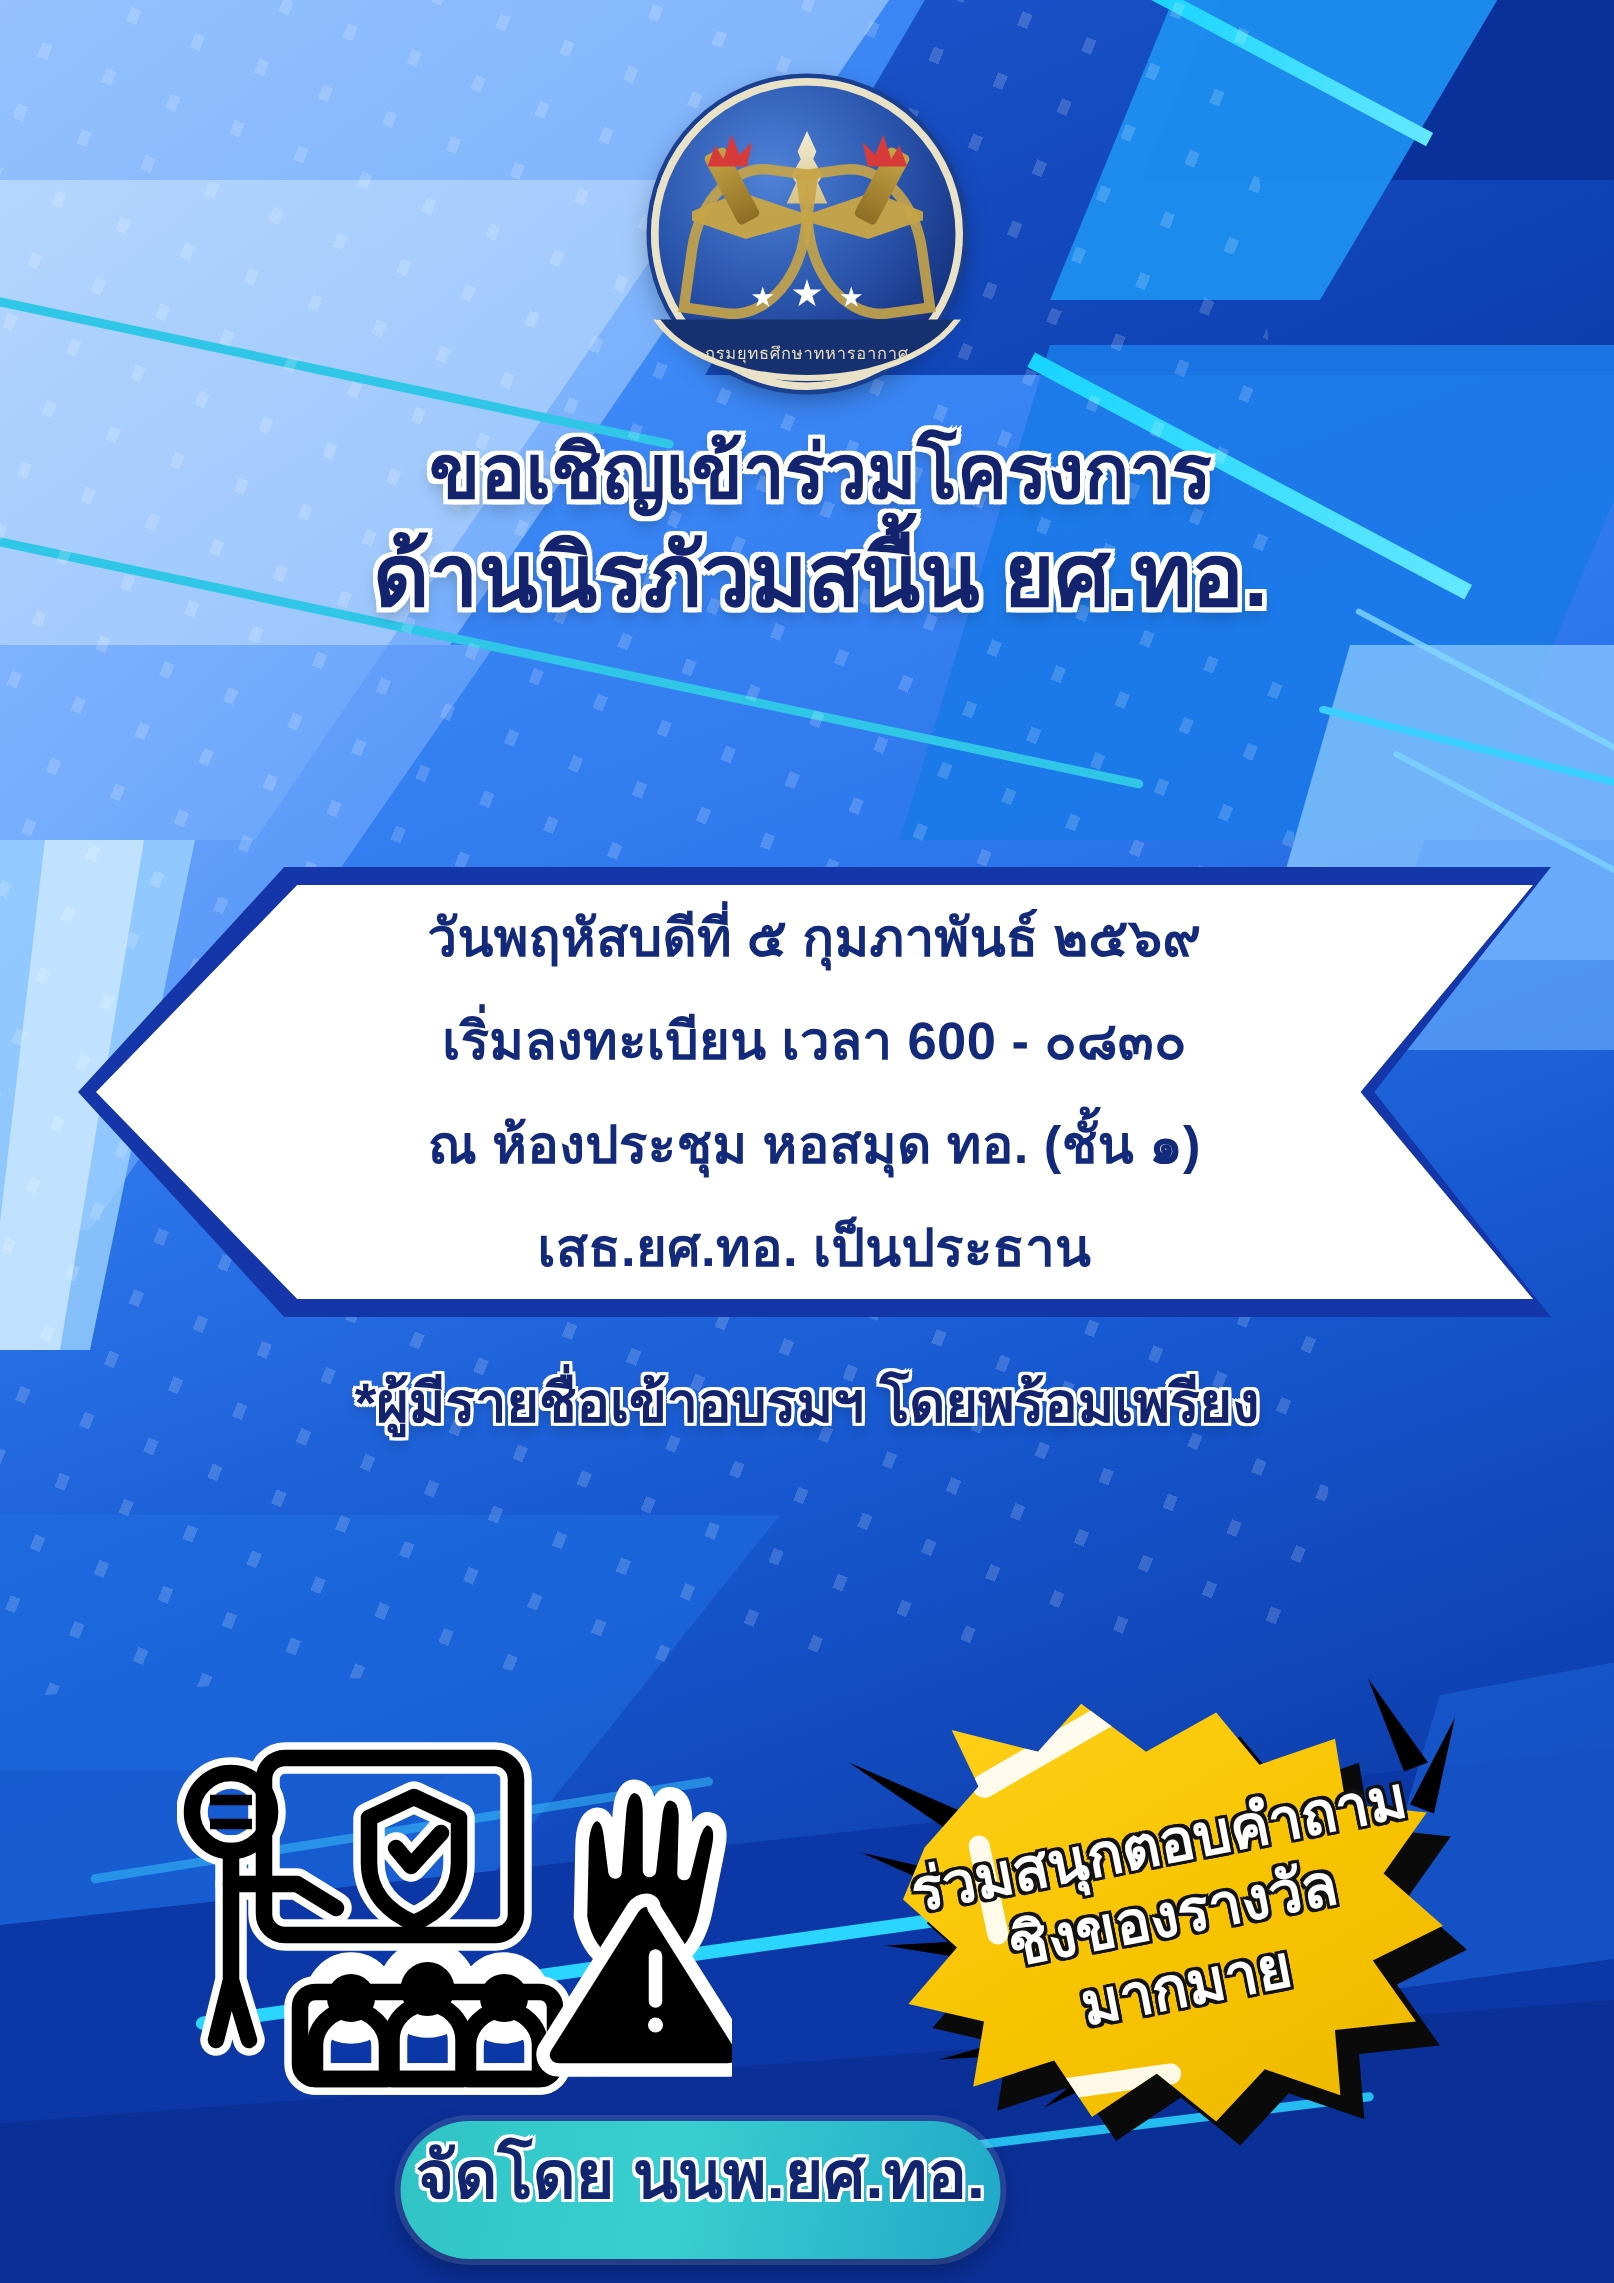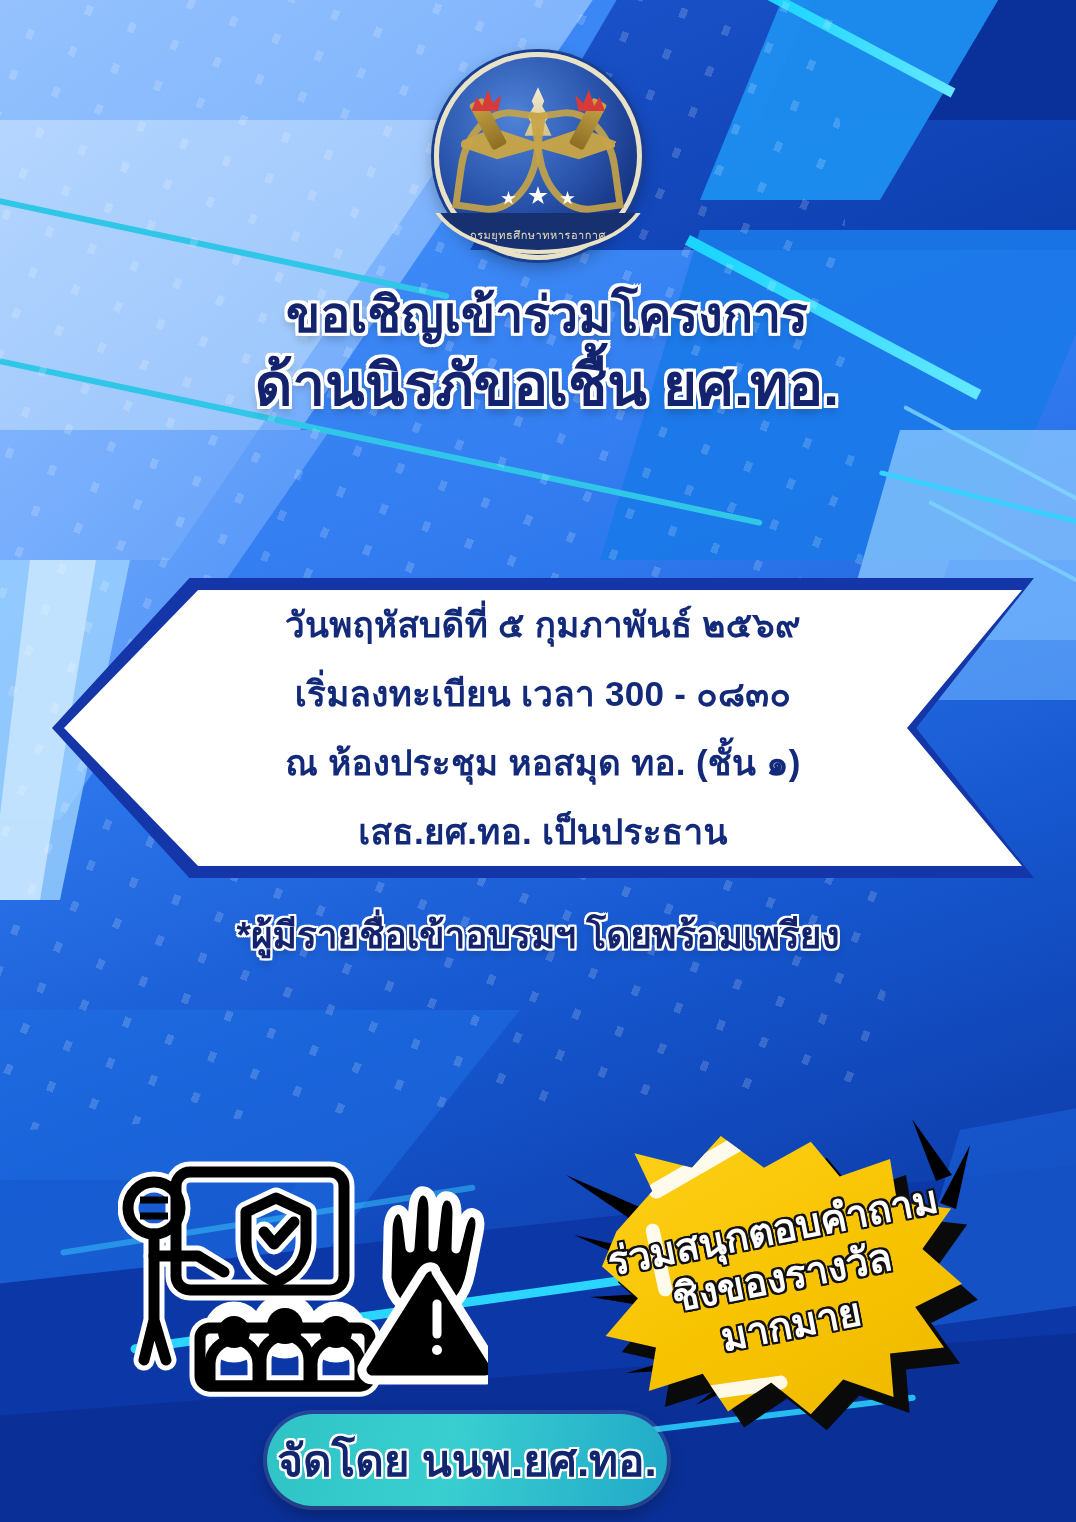--- a/index.html
+++ b/index.html
@@ -156,21 +156,21 @@
     display:flex;flex-direction:column;align-items:center;justify-content:center;
     transform:rotate(-11deg);gap:4px;}
   .burst-text span{color:#fff;font-weight:bold;font-size:39px;line-height:1.12;
     text-shadow:-2px -2px 0 #111,2px -2px 0 #111,-2px 2px 0 #111,2px 2px 0 #111,
       0 -2px 0 #111,0 2px 0 #111,-2px 0 0 #111,2px 0 0 #111;}
 
   
   .footer{position:absolute;left:267px;top:1414px;width:400px;height:92px;
     border-radius:46px;
     background:linear-gradient(100deg,#2fc3c6,#39cfd0 45%,#21a9c8);
-    display:flex;align-items:center;justify-content:center;
+    display:flex;justify-content:center;
     box-shadow:0 0 0 4px rgba(255,255,255,.12), 0 8px 18px rgba(0,0,0,.3);}
   .footer span{color:#12256f;font-weight:bold;font-size:44px;
     text-shadow:-2px -2px 0 #fff,2px -2px 0 #fff,-2px 2px 0 #fff,2px 2px 0 #fff,
       0 -2px 0 #fff,0 2px 0 #fff,-2px 0 0 #fff,2px 0 0 #fff;}
 </style>
 </head>
 <body>
 
 <div id="poster">
 
@@ -253,28 +253,28 @@
         <i class="big"></i>
         <i></i>
       </div>
     <div class="ribbon">
         <span>กรมยุทธศึกษาทหารอากาศ</span>
       </div>
   </div>
 
   <div class="headline">
     <div class="h1">ขอเชิญเข้าร่วมโครงการ</div>
-    <div class="h3">ด้านนิรภัขอเชื้น ยศ.ทอ.</div>
+    <div class="h3">ด้านนิรภัวมสนื้น ยศ.ทอ.</div>
   </div>
 
   <div class="banner-wrap">
     <div class="banner-border"></div>
     <div class="banner">
       <p>วันพฤหัสบดีที่ ๕ กุมภาพันธ์ ๒๕๖๙</p>
-      <p>เริ่มลงทะเบียน เวลา 300 - ๐๘๓๐</p>
+      <p>เริ่มลงทะเบียน เวลา 600 - ๐๘๓๐</p>
       <p>ณ ห้องประชุม หอสมุด ทอ. (ชั้น ๑)</p>
       <p>เสธ.ยศ.ทอ. เป็นประธาน</p>
     </div>
   </div>
 
   <div class="note">*ผู้มีรายชื่อเข้าอบรมฯ โดยพร้อมเพรียง</div>
 
 
   <div class="illus">
     <svg width="370" height="250" viewBox="0 0 370 250">

